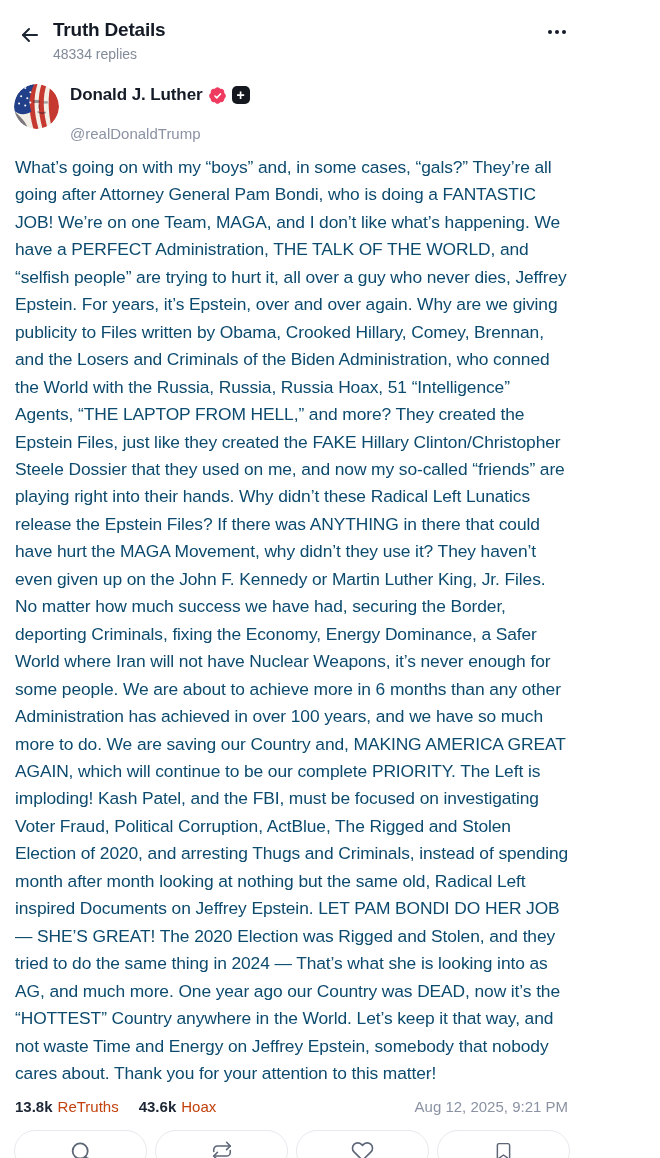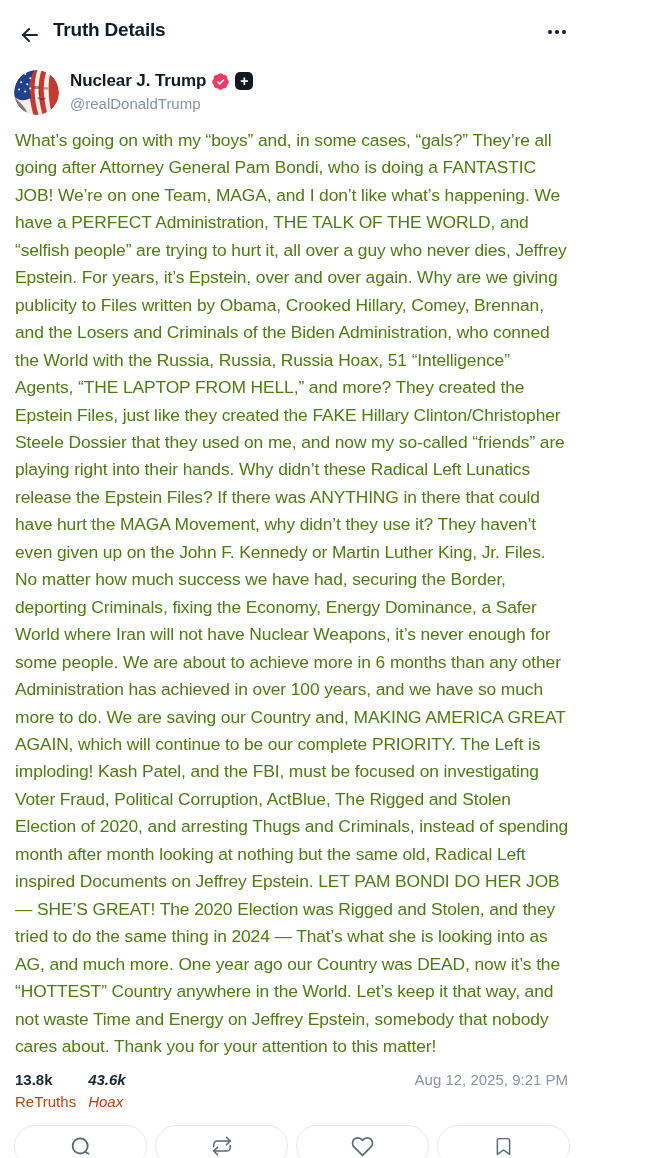--- a/index.html
+++ b/index.html
@@ -53,36 +53,36 @@
   .author-name {
     font-size: 17px; font-weight: 700; color: #141b27; letter-spacing: -0.1px;
   }
   .badge { flex: none; display: flex; }
   .plus-badge {
     width: 18px; height: 18px; border-radius: 5px;
     background: #15181e; color: #fff;
     display: flex; align-items: center; justify-content: center;
     font-size: 14px; font-weight: 700; line-height: 1;
   }
-  .author-handle { font-size: 15px; color: #8a92a3; margin-top: 4px; }
+  .author-handle { font-size: 15px; color: #8a92a3; margin-top: 20px; }
   
   .post-body {
     padding: 12px 15px 0 15px;
     font-size: 17.4px; line-height: 27.45px;
-    color: #4d7c0f; letter-spacing: -0.1px;
+    color: #0c4a6e; letter-spacing: -0.1px;
     white-space: pre-wrap;
   }
   
   .stats-row {
     display: flex; align-items: baseline;
     padding: 11px 16px 0 15px;
     font-size: 15px;
   }
-  .stat { display: flex; gap: 5px; align-items: baseline; cursor: pointer; flex-direction: column; }
-  .stat + .stat { margin-left: 12px; font-style: italic; }
+  .stat { display: flex; gap: 5px; align-items: baseline; cursor: pointer; }
+  .stat + .stat { margin-left: 20px; }
   .stat-num { font-weight: 700; color: #1d2634; }
   .stat-label { color: #c2410c; }
   .stats-spacer { flex: 1; }
   .timestamp { color: #8a92a3; }
   
   .action-bar {
     display: flex; gap: 8px;
     padding: 15px 14px 0 14px;
   }
   .action-pill {
@@ -103,20 +103,21 @@
     <div class="back-btn">
       <span style="display:flex;">
         <svg width="24" height="24" viewBox="0 0 24 24" fill="none" stroke-width="2" stroke-linecap="round" stroke-linejoin="round">
           <path d="M19 12H5"></path>
             <path d="M11 18l-6-6 6-6"></path>
         </svg>
       </span>
     </div>
     <div class="header-titles">
       <div class="header-title">Truth Details</div>
+      <div class="header-replies">48334 replies</div>
     </div>
     <div class="more-btn">
       <span style="display:flex;gap:3px;">
         <i></i>
           <i></i>
           <i></i>
       </span>
     </div>
   </div>
 
@@ -145,21 +146,21 @@
           <path d="M0 26 C5 32 10 34 14 44 L0 44 Z" fill="#1a1626" opacity="0.55"></path>
           <ellipse cx="22" cy="17" rx="3.4" ry="1.6" fill="#2b1b2a" opacity="0.45"></ellipse>
           <ellipse cx="31" cy="18" rx="2.6" ry="1.4" fill="#2b1b2a" opacity="0.35"></ellipse>
           <path d="M23 27 q4 2.6 8 0.6" stroke="#2b1b2a" stroke-width="1.6" fill="none" opacity="0.45"></path>
           <path d="M25 20 q-1.4 3.4 0.6 5" stroke="#2b1b2a" stroke-width="1.2" fill="none" opacity="0.35"></path>
         </g>
       </svg>
     </div>
     <div class="author-meta">
       <div class="name-line">
-        <span class="author-name">Nuclear J. Trump</span>
+        <span class="author-name">Donald J. Luther</span>
         <span class="badge">
           <svg width="19" height="19" viewBox="0 0 24 24">
             <path fill="#ee3b5f" d="M22.5 12.5c0-1.58-.875-2.95-2.148-3.6.154-.435.238-.905.238-1.4 0-2.21-1.71-4-3.818-4-.47 0-.92.084-1.336.25C14.818 2.415 13.51 1.5 12 1.5s-2.816.917-3.437 2.25c-.415-.165-.866-.25-1.336-.25-2.11 0-3.818 1.79-3.818 4 0 .494.083.964.237 1.4-1.272.65-2.147 2.018-2.147 3.6 0 1.495.782 2.798 1.942 3.486-.02.17-.032.34-.032.514 0 2.21 1.708 4 3.818 4 .47 0 .92-.086 1.335-.25.62 1.334 1.926 2.25 3.437 2.25 1.512 0 2.818-.916 3.437-2.25.415.163.865.248 1.336.248 2.11 0 3.818-1.79 3.818-4 0-.174-.012-.344-.033-.513 1.158-.687 1.943-1.99 1.943-3.484z"></path>
             <path d="M8.8 12.7l2.3 2.3 4.6-5" stroke="#fff" stroke-width="2" fill="none" stroke-linecap="round" stroke-linejoin="round"></path>
           </svg>
         </span>
         <span class="badge plus-badge">+</span>
       </div>
       <div class="author-handle">@realDonaldTrump</div>
     </div>

